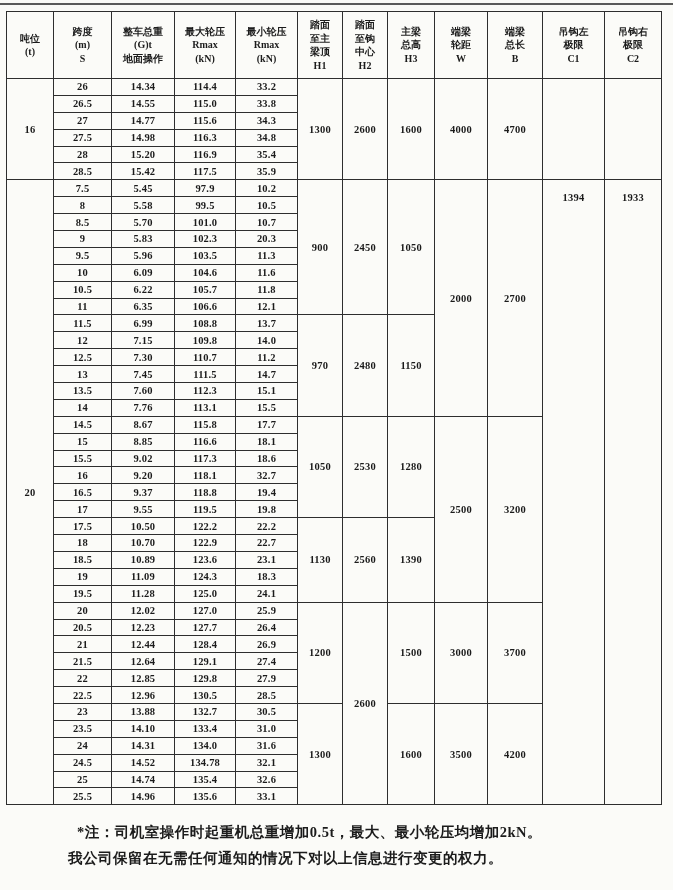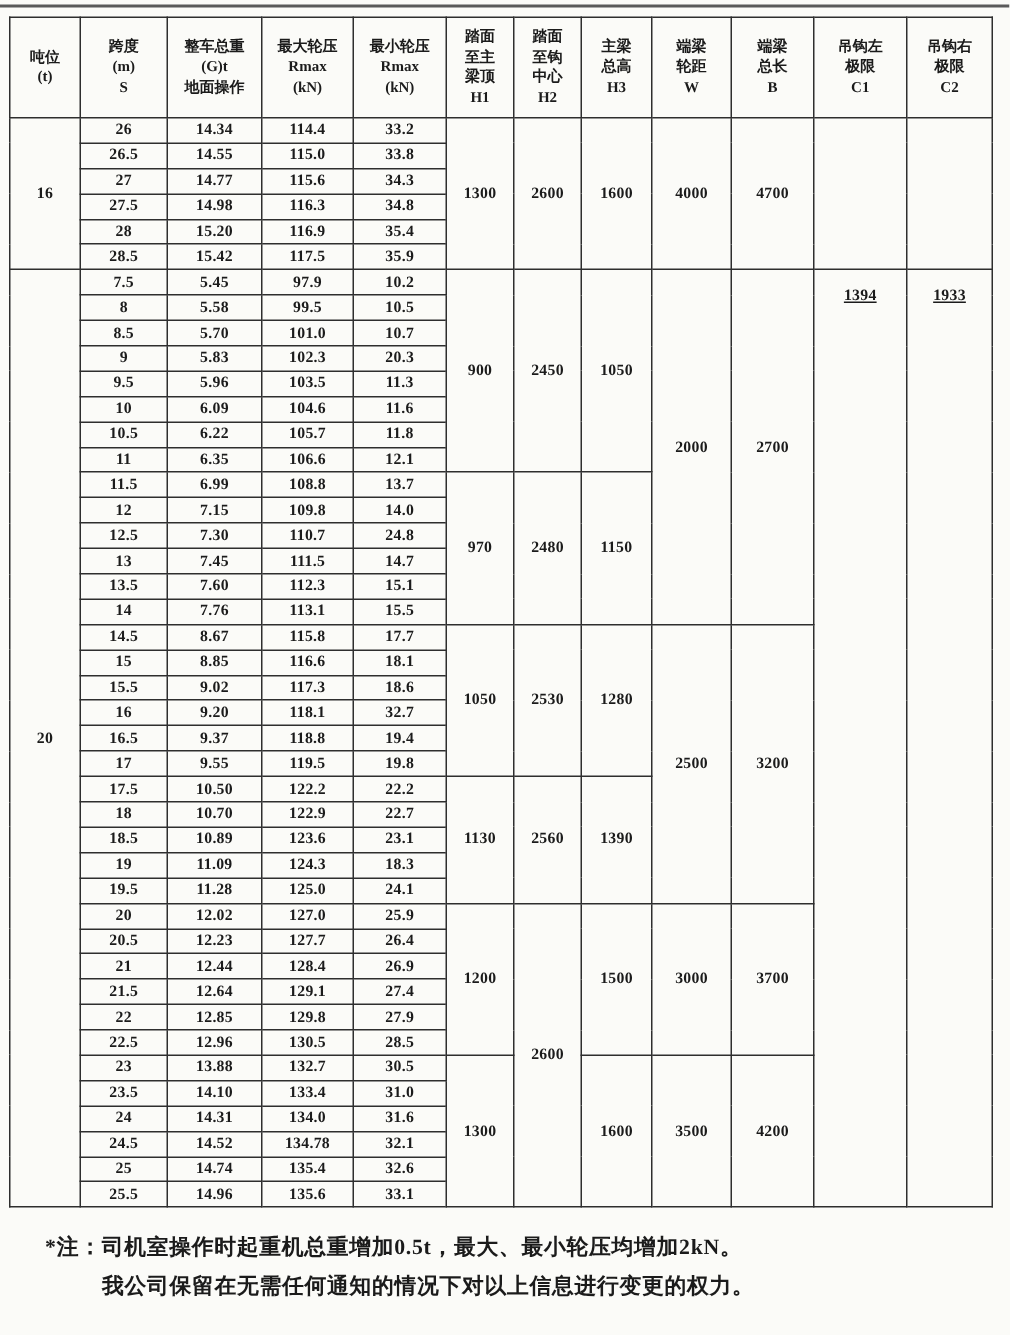--- a/index.html
+++ b/index.html
@@ -28,30 +28,30 @@
   .spec-table thead th {
     height:66px;
     font-size:10px;
     line-height:1.35;
   }
   .spec-table tbody td {
     height:15.9px;
     font-size:10.5px;
     letter-spacing:0.2px;
   }
-  td.vtop { vertical-align:top; padding-top:12px;text-decoration:underline; }
+  td.vtop { vertical-align:top; padding-top:12px; }
   .notes {
     margin:14px 0 0 30px;
     font-size:14.5px;
     font-weight:bold;
     line-height:1.8;
     letter-spacing:0.5px;
   }
   .note-line { padding-left:38px; }
-  .note-line.note-first { padding-left:0; }
+  .note-line.note-first { padding-left:0;margin-left:47px; }
 </style>
 </head>
 <body>
 
 <div class="page">
   <div class="top-rule"></div>
 
   <table class="spec-table">
     <colgroup>
       <col style="width:47px">
@@ -196,21 +196,21 @@
         <tr>
           <td>12</td>
           <td>7.15</td>
           <td>109.8</td>
           <td>14.0</td>
         </tr>
         <tr>
           <td>12.5</td>
           <td>7.30</td>
           <td>110.7</td>
-          <td>24.8</td>
+          <td>11.2</td>
         </tr>
         <tr>
           <td>13</td>
           <td>7.45</td>
           <td>111.5</td>
           <td>14.7</td>
         </tr>
         <tr>
           <td>13.5</td>
           <td>7.60</td>

